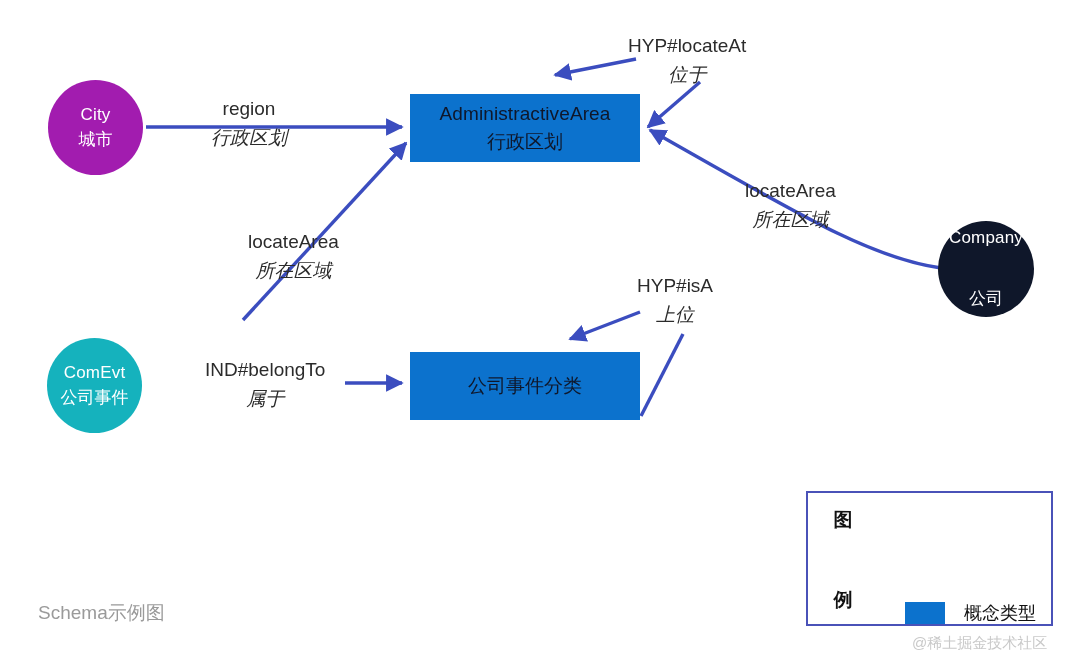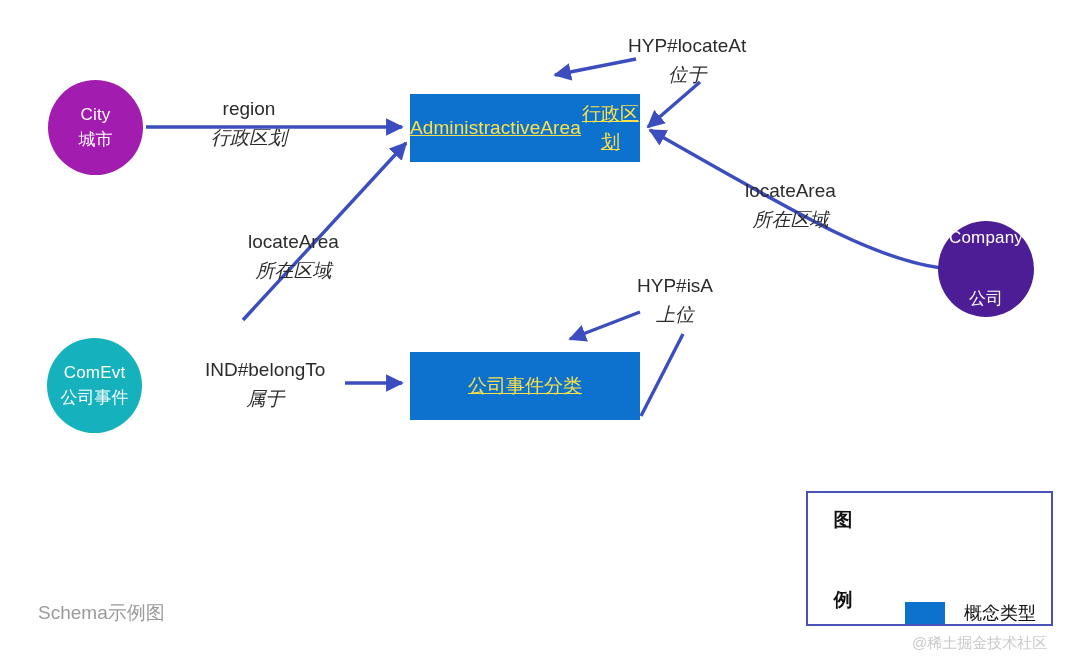--- a/index.html
+++ b/index.html
@@ -34,27 +34,26 @@
     color: #ffffff;
     text-align: center;
     line-height: 1.45;
   }
   .node-circle .en { font-size: 17px; letter-spacing: .2px; }
   .node-circle .cn { font-size: 17px; }
 
   .node-box {
     position: absolute;
     display: flex;
-    flex-direction: row;
+    flex-direction: column;
     align-items: center;
     justify-content: center;
-    color: #fde047;
+    color: #0f172a;
     text-align: center;
     line-height: 1.5;
-    text-decoration: underline;
   }
   .node-box .en { font-size: 19px; letter-spacing: .1px; }
   .node-box .cn { font-size: 19px; }
 
   
   .edge-label {
     position: absolute;
     color: #2b2b2b;
     text-align: center;
     line-height: 1.55;
@@ -160,21 +159,21 @@
   <div class="node-circle" style="left:48px; top:80px; width:95px; height:95px; background:#a21caf;">
     <span class="en">City</span>
     <span class="cn">城市</span>
   </div>
 
   <div class="node-circle" style="left:47px; top:338px; width:95px; height:95px; background:#15b2bd;">
     <span class="en">ComEvt</span>
     <span class="cn">公司事件</span>
   </div>
 
-  <div class="node-circle" style="left:938px; top:221px; width:96px; height:96px; background:#4c1d95;gap:36px;">
+  <div class="node-circle" style="left:938px; top:221px; width:96px; height:96px; background:#0f172a;gap:36px;">
     <span class="en">Company</span>
     <span class="cn">公司</span>
   </div>
 
   <div class="node-box" style="left:410px; top:94px; width:230px; height:68px; background:#0c72cd;">
     <span class="en">AdministractiveArea</span>
     <span class="cn">行政区划</span>
   </div>
 
   <div class="node-box" style="left:410px; top:352px; width:230px; height:68px; background:#0c72cd;">

